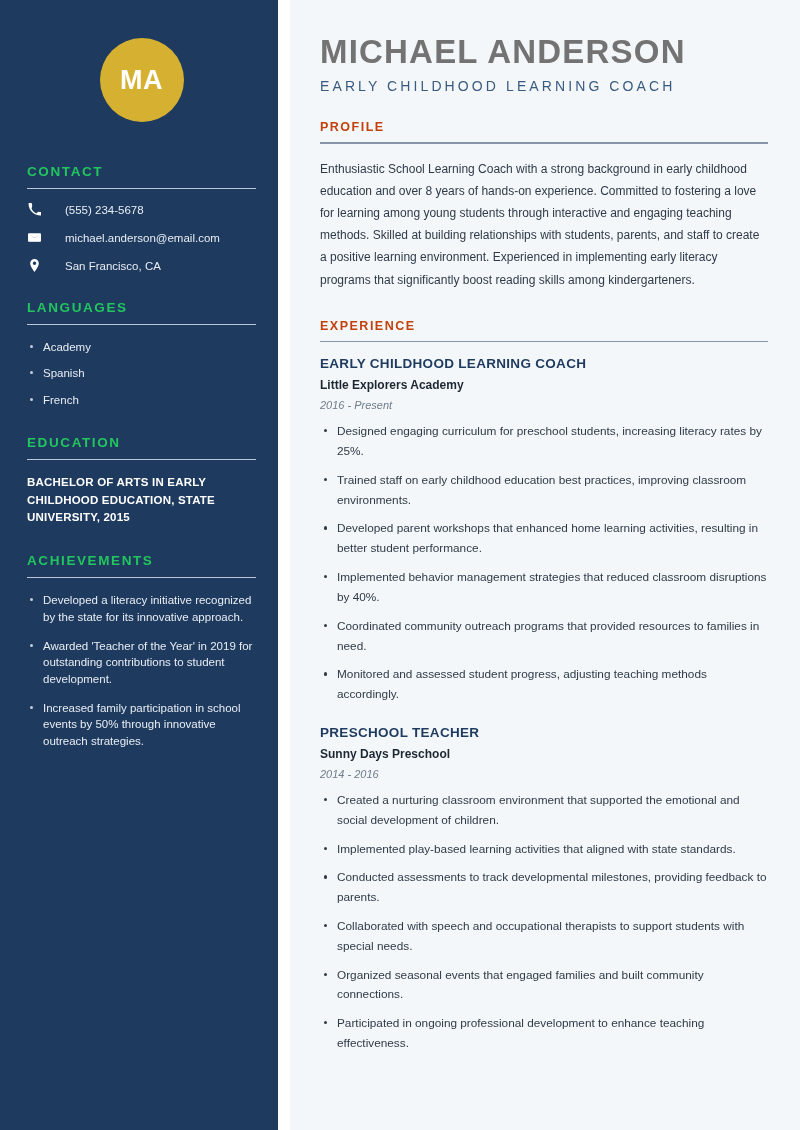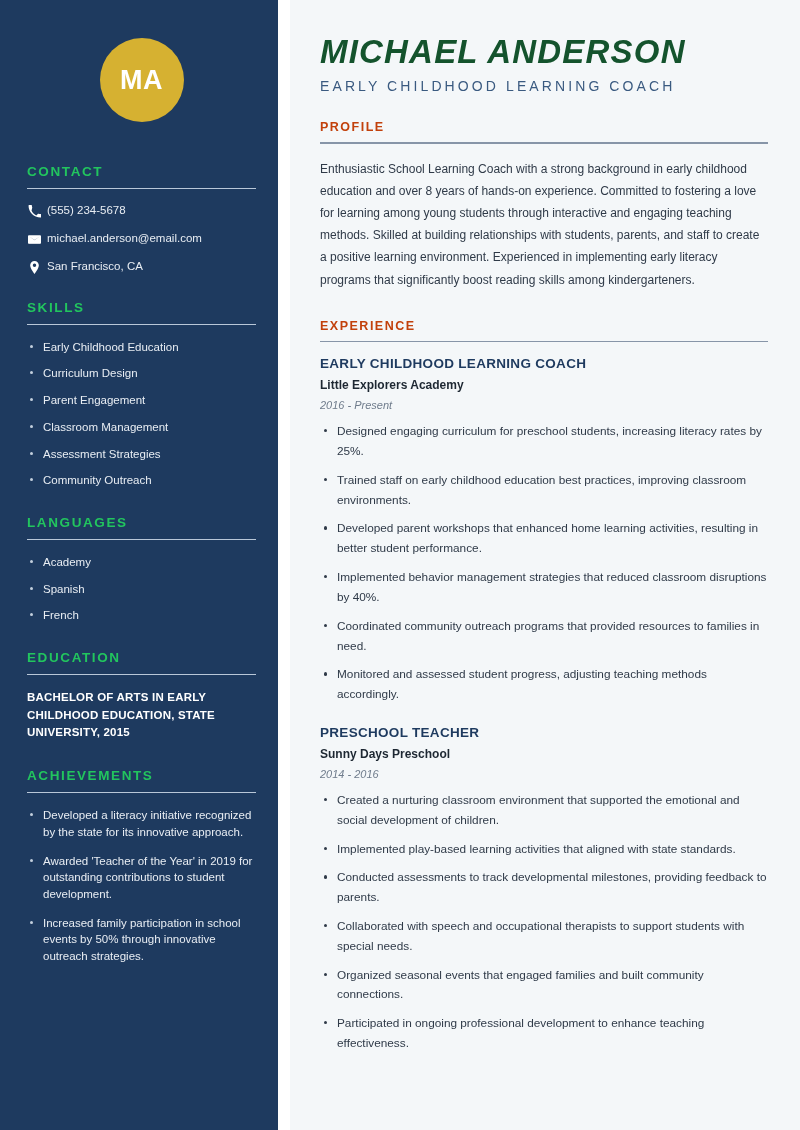--- a/index.html
+++ b/index.html
@@ -65,22 +65,22 @@
   }
 
   .side-rule {
     height: 1px;
     background: #b9c7d8;
     margin-bottom: 14px;
   }
 
   .contact-row {
     display: flex;
-    align-items: flex-end;
-    gap: 6px;
+    align-items: flex-start;
+    gap: 24px;
     margin-bottom: 13px;
     font-size: 11.5px;
     color: #e8edf3;
     line-height: 1.3;
   }
 
   .contact-icon {
     width: 14px;
     min-width: 14px;
     display: flex;
@@ -123,24 +123,23 @@
   
   .main {
     flex: 1;
     background: #f4f7f9;
     padding: 34px 32px 30px 30px;
   }
 
   .name {
     font-size: 33px;
     font-weight: 700;
-    color: #14532d;
+    color: #737373;
     letter-spacing: 1.2px;
     line-height: 1.1;
-    font-style: italic;
   }
 
   .job-subtitle {
     font-size: 14px;
     color: #3a5a80;
     letter-spacing: 3.1px;
     margin-top: 8px;
     margin-bottom: 26px;
   }
 
@@ -247,32 +246,20 @@
     <div class="contact-row">
       <span class="contact-icon">
         <svg width="13" height="13" viewBox="0 0 24 24">
             <path d="M12 0C7.6 0 4 3.6 4 8c0 6 8 16 8 16s8-10 8-16c0-4.4-3.6-8-8-8zm0 11.2A3.2 3.2 0 1 1 12 4.8a3.2 3.2 0 0 1 0 6.4z"></path>
           </svg>
       </span>
       <span>San Francisco, CA</span>
     </div>
   </section>
 
-  <section class="side-section">
-    <div class="side-heading">SKILLS</div>
-    <div class="side-rule"></div>
-    <ul class="side-list">
-      <li>Early Childhood Education</li>
-      <li>Curriculum Design</li>
-      <li>Parent Engagement</li>
-      <li>Classroom Management</li>
-      <li>Assessment Strategies</li>
-      <li>Community Outreach</li>
-    </ul>
-  </section>
 
   <section class="side-section">
     <div class="side-heading">LANGUAGES</div>
     <div class="side-rule"></div>
     <ul class="side-list">
       <li>Academy</li>
       <li>Spanish</li>
       <li>French</li>
     </ul>
   </section>

